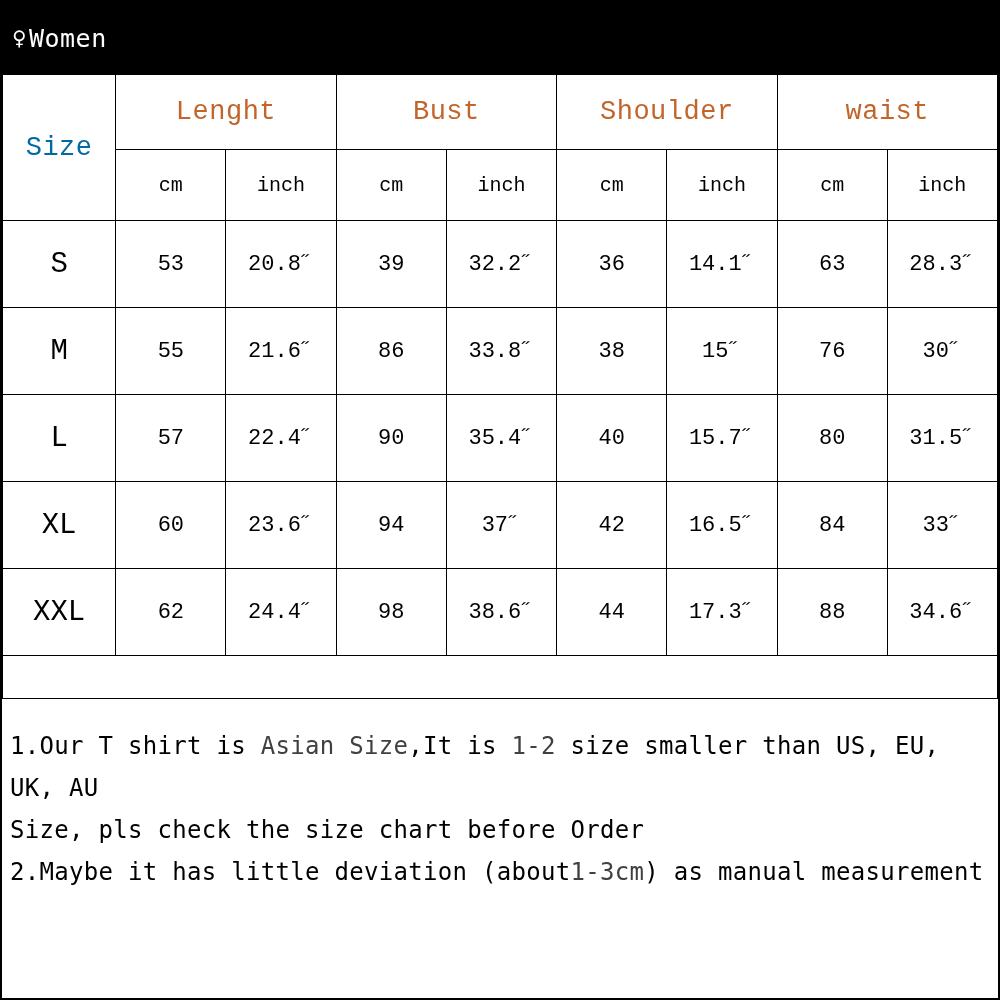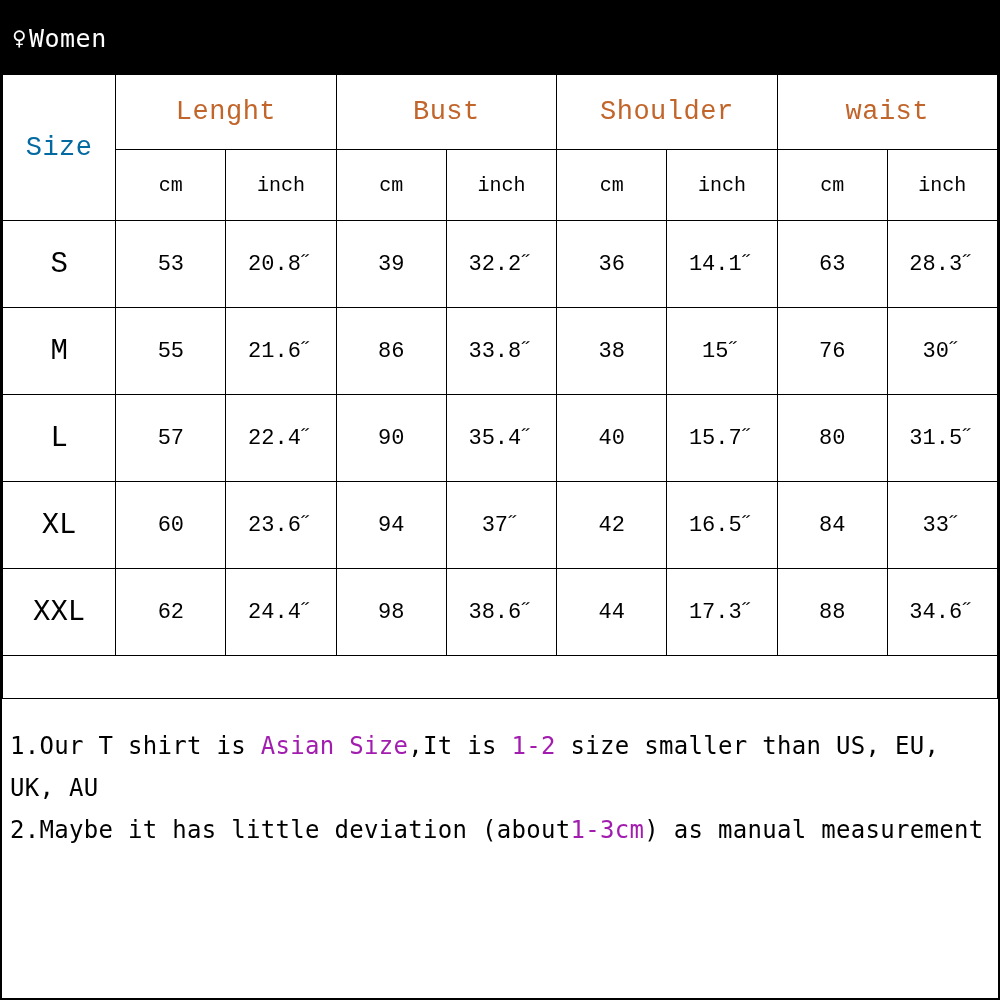--- a/index.html
+++ b/index.html
@@ -96,21 +96,21 @@
   
   .note {
     padding: 26px 8px 0 8px;
     font-size: 24px;
     line-height: 1.75;
     color: #000;
     letter-spacing: 0.3px;
   }
   .note .title { display: block; }
   .note .line { display: block; white-space: pre-wrap; }
-  .hl { color: #a21caf; }
+  .hl { color: #404040; }
   .spacer-row td { height: 40px; border-left: 1px solid #000; border-right: 1px solid #000; border-top: 1px solid #000; border-bottom: none; }
 </style>
 </head>
 <body>
 
 <div class="page">
 
   <div class="header">
     <div class="header-left">
       <span class="venus-icon">♀</span>
@@ -205,16 +205,17 @@
         <td class="cell">34.6˝</td>
       </tr>
       <tr class="spacer-row">
         <td colspan="9"></td>
       </tr>
     </tbody>
   </table>
 
   <div class="note">
     <span class="line"><span>1.Our T shirt is </span><span class="hl">Asian Size</span><span>,It is </span><span class="hl">1-2</span><span> size smaller than US, EU, UK, AU</span></span>
+    <span class="line">Size, pls check the size chart before Order</span>
     <span class="line"><span>2.Maybe it has little deviation (about</span><span class="hl">1-3cm</span><span>) as manual measurement</span></span>
   </div>
 
 </div>
 
 </body></html>

